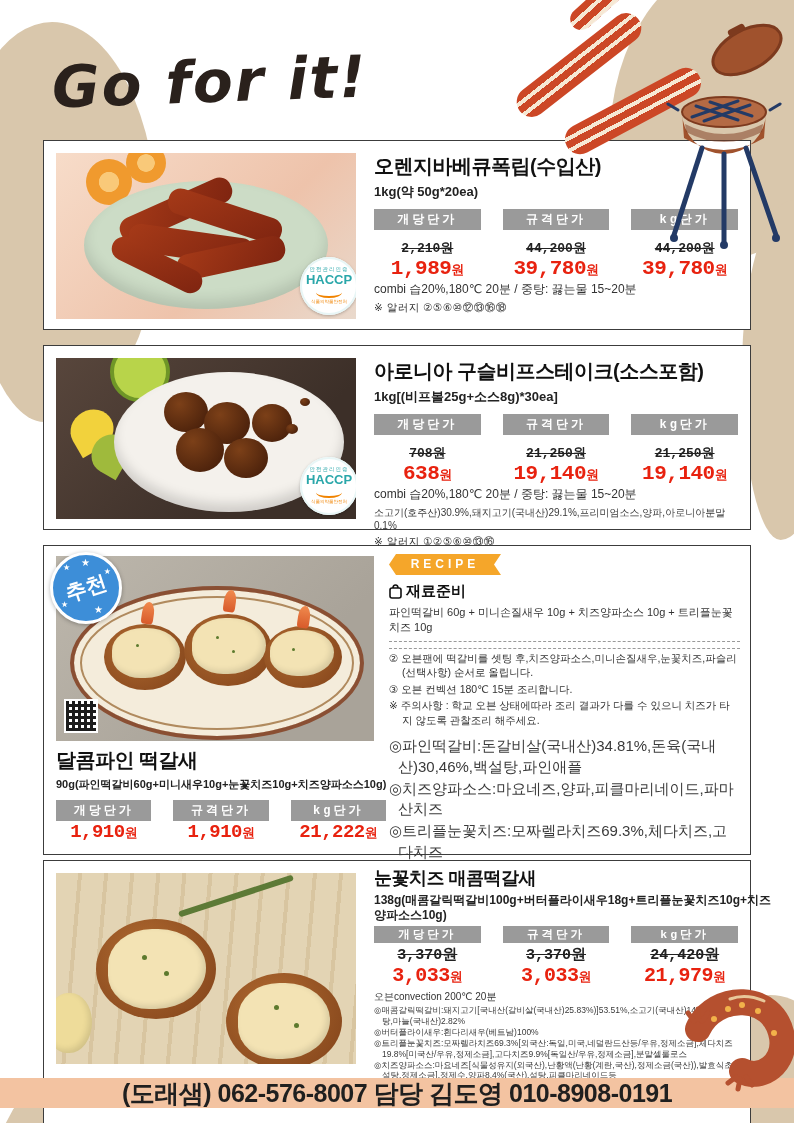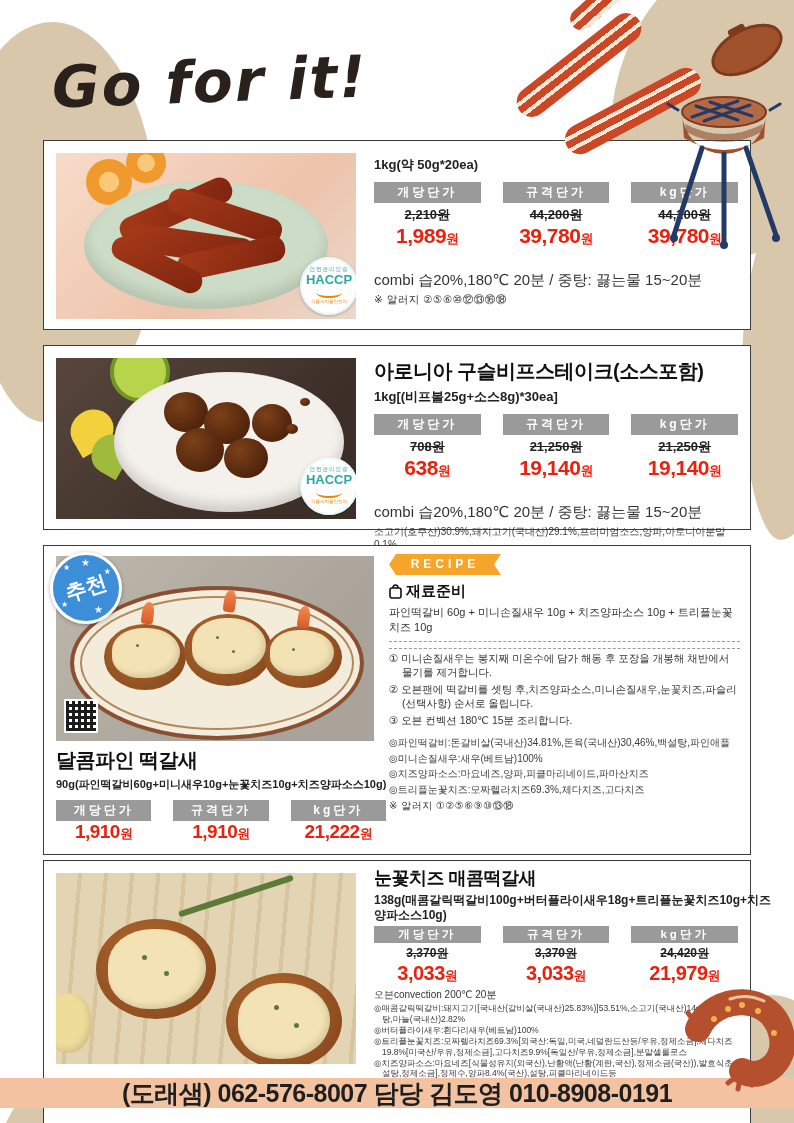--- a/index.html
+++ b/index.html
@@ -33,28 +33,28 @@
   .card{position:absolute;left:43px;width:708px;background:#fff;border:1.6px solid #3c3c3c;
     box-sizing:border-box;z-index:1;}
   .card1{top:140px;height:190px;}
   .card2{top:345px;height:185px;}
   .card3{top:545px;height:310px;}
   .card4{top:860px;height:272px;}
   .photo{position:absolute;left:12px;top:12px;overflow:hidden;}
   .info{position:absolute;left:330px;top:12px;right:12px;}
   .p-name{font-size:20px;font-weight:800;color:#111;letter-spacing:-0.5px;}
   .p-spec{font-size:13px;font-weight:700;color:#222;margin-top:3px;}
-  .price-cols{display:flex;gap:22px;margin-top:8px;}
+  .price-cols{display:flex;gap:22px;margin-top:8px;font-family:Liberation Mono, monospace;}
   .price-col{width:112px;text-align:center;}
   .price-head{background:#9a9a9a;color:#fff;font-size:12px;font-weight:700;
     letter-spacing:3px;padding:2px 0;}
-  .price-old{font-size:13px;font-weight:600;color:#222;text-decoration:line-through;margin-top:3px;}
+  .price-old{font-size:13px;font-weight:600;color:#222;text-decoration:line-through;margin-top:9px;}
   .price-new{font-size:21px;font-weight:800;color:#e8220f;margin-top:0;letter-spacing:-0.5px;}
   .price-new .won{font-size:13px;font-weight:700;}
-  .cook-line{font-size:15px;color:#333;margin-top:23px;}
+  .cook-line{font-size:12px;color:#333;margin-top:1px;}
   .ingr-line{font-size:10px;color:#3a3a3a;margin-top:3px;line-height:1.32;}
   .allergy-line{font-size:10.5px;color:#333;margin-top:3px;letter-spacing:0.5px;}
   
   .ph1{width:300px;height:166px;background:linear-gradient(135deg,#f7dcc9,#eec3ab 60%,#e9d9cc);}
   .plate-green{position:absolute;left:28px;top:28px;width:244px;height:128px;border-radius:50%;
     background:#ccdcc6;box-shadow:inset 0 -8px 14px rgba(0,0,0,.12);}
   .rib{position:absolute;border-radius:12px;background:linear-gradient(135deg,#a63a18,#7e2410);}
   .orange-slice{position:absolute;border-radius:50%;background:radial-gradient(circle,#f9c979 30%,#f09a2e 32%);}
   .ph2{width:300px;height:161px;background:linear-gradient(135deg,#58463c,#3c2f28 70%);}
   .plate-white{position:absolute;left:58px;top:14px;width:230px;height:140px;border-radius:50%;
@@ -92,34 +92,34 @@
   
   .recipe-panel{position:absolute;left:345px;top:8px;right:10px;}
   .recipe-badge{width:112px;height:21px;background:#f5a62a;color:#fff;font-size:12px;font-weight:700;
     letter-spacing:4px;text-align:center;line-height:21px;
     clip-path:polygon(7px 0,100% 0,calc(100% - 7px) 50%,100% 100%,7px 100%,0 50%);}
   .recipe-h{font-size:15px;font-weight:800;color:#111;margin-top:7px;display:flex;align-items:center;gap:4px;}
   .recipe-prep{font-size:11px;color:#333;margin-top:4px;}
   .dash{border-top:1.6px dashed #9a9a9a;margin-top:6px;}
   .school{font-size:11px;font-weight:700;color:#2e6fd0;margin-top:6px;}
   .step{font-size:10.5px;color:#333;line-height:1.38;margin-top:2px;padding-left:13px;text-indent:-13px;}
-  .r-ingr{font-size:10px;color:#3a3a3a;line-height:1.35;margin-top:2px;padding-left:9px;text-indent:-9px;}
+  .r-ingr{font-size:15px;color:#3a3a3a;line-height:1.35;margin-top:2px;padding-left:9px;text-indent:-9px;}
   .r-allergy{font-size:10px;color:#333;margin-top:3px;letter-spacing:0.5px;}
   
   .c3-left{position:absolute;left:12px;top:10px;width:330px;}
   .c3-name{font-size:20px;font-weight:800;color:#111;margin-top:6px;letter-spacing:-0.5px;}
   .c3-spec{font-size:11px;font-weight:700;color:#222;margin-top:3px;white-space:nowrap;}
   .c3 .price-col{width:104px;}
   .c3 .price-new{font-size:19px;}
   
   .c4 .p-name{font-size:18px;}
   .c4 .p-spec{font-size:12px;line-height:1.22;width:402px;}
   .c4 .price-cols{margin-top:4px;}
   .c4 .price-head{font-size:11.5px;padding:1px 0;}
-  .c4 .price-old{font-size:12px;margin-top:2px;}
+  .c4 .price-old{font-size:15px;margin-top:2px;}
   .c4 .price-new{font-size:20px;}
   .c4 .cook-line{margin-top:3px;font-size:10px;}
   .c4 .ingr-line{font-size:8.5px;line-height:1.22;margin-top:1px;padding-left:8px;text-indent:-8px;}
   .c4 .allergy-line{font-size:10px;margin-top:2px;}
   
   .sausage{position:absolute;right:-6px;top:985px;width:130px;height:115px;z-index:3;}
   
   .footer-bar{position:absolute;left:0;top:1078px;width:794px;height:30px;background:#f3c3a1;z-index:2;
     display:flex;align-items:center;justify-content:center;}
   .footer-text{font-size:25px;font-weight:600;color:#1f1f1f;letter-spacing:-0.5px;}
@@ -177,20 +177,21 @@
     <div class="rib" style="left:120px;top:92px;width:110px;height:26px;transform:rotate(-12deg);"></div>
     <div class="rib" style="left:52px;top:100px;width:98px;height:24px;transform:rotate(26deg);"></div>
     <div class="haccp" style="right:-2px;bottom:4px;">
       <div class="t">안전관리인증</div>
       <div class="m">HACCP</div>
       <div class="arc"></div>
       <div class="b">식품의약품안전처</div>
     </div>
   </div>
   <div class="info">
+    <div class="p-name">오렌지바베큐폭립(수입산)</div>
     <div class="p-spec">1kg(약 50g*20ea)</div>
     <div class="price-cols">
       <div class="price-col">
         <div class="price-head">개당단가</div>
         <div class="price-old">2,210원</div>
         <div class="price-new"><span>1,989</span><span class="won">원</span></div>
       </div>
       <div class="price-col">
         <div class="price-head">규격단가</div>
         <div class="price-old">44,200원</div>
@@ -294,26 +295,25 @@
     <div class="recipe-h">
       <svg width="13" height="15" viewBox="0 0 13 15">
           <rect x="1" y="4" width="11" height="10" rx="2" fill="none" stroke="#111" stroke-width="1.6"></rect>
           <path d="M4 4 Q4 1 6.5 1 Q9 1 9 4" fill="none" stroke="#111" stroke-width="1.6"></path>
         </svg>
       <span>재료준비</span>
     </div>
     <div class="recipe-prep">파인떡갈비 60g + 미니손질새우 10g + 치즈양파소스 10g + 트리플눈꽃치즈 10g</div>
     <div class="dash"></div>
     <div class="dash"></div>
-    <div class="step">① 미니손질새우는 봉지째 미온수에 담가 해동 후 포장을 개봉해 채반에서 물기를 제거합니다.</div>
     <div class="step">② 오븐팬에 떡갈비를 셋팅 후,치즈양파소스,미니손질새우,눈꽃치즈,파슬리(선택사항) 순서로 올립니다.</div>
     <div class="step">③ 오븐 컨벡션 180℃ 15분 조리합니다.</div>
+    <div class="step">※ 주의사항 : 학교 오븐 상태에따라 조리 결과가 다를 수 있으니 치즈가 타지 않도록 관찰조리 해주세요.</div>
     <div style="height:7px;"></div>
     <div class="r-ingr">◎파인떡갈비:돈갈비살(국내산)34.81%,돈육(국내산)30,46%,백설탕,파인애플</div>
-    <div class="r-ingr">◎미니손질새우:새우(베트남)100%</div>
     <div class="r-ingr">◎치즈양파소스:마요네즈,양파,피클마리네이드,파마산치즈</div>
     <div class="r-ingr">◎트리플눈꽃치즈:모짜렐라치즈69.3%,체다치즈,고다치즈</div>
     <div class="r-allergy">※ 알러지 ①②⑤⑥⑨⑩⑬⑱</div>
   </div>
 </div>
 
 <div class="recommend">
   <span class="star" style="left:10px;top:8px;">★</span>
   <span class="star" style="left:28px;top:2px;font-size:10px;">★</span>
   <span class="star" style="right:8px;top:12px;">★</span>

